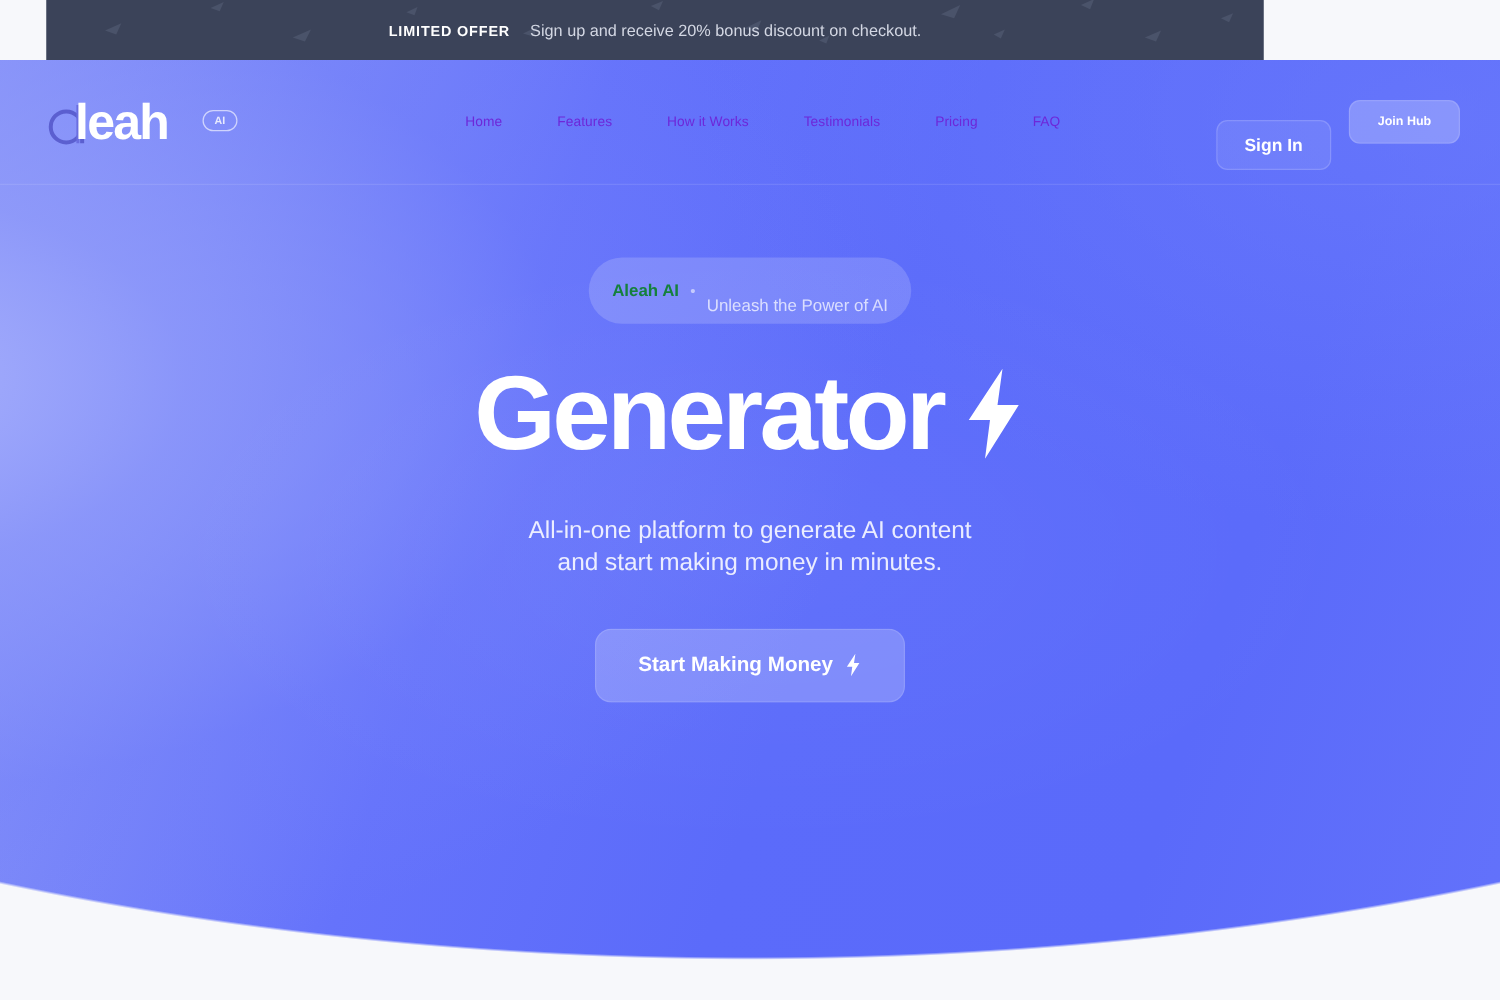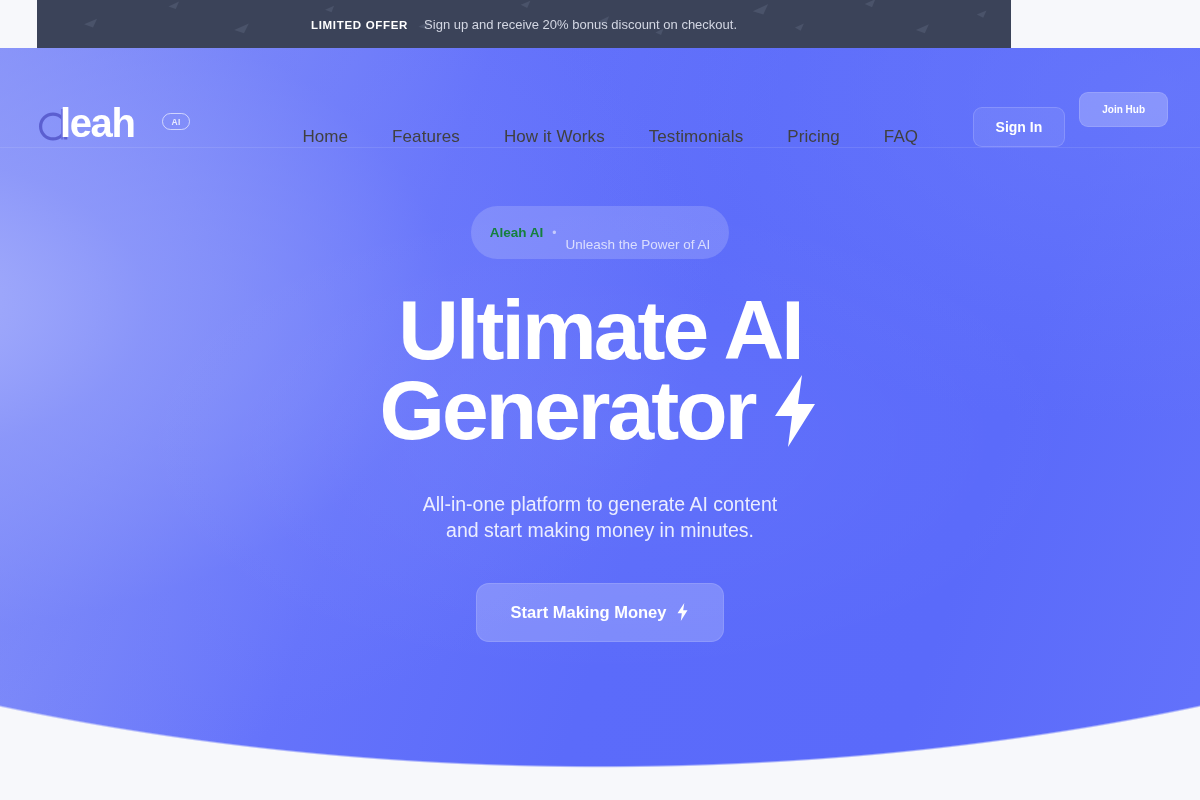--- a/index.html
+++ b/index.html
@@ -54,21 +54,21 @@
   .hero-sheen {
     position:absolute; top:0; left:0; width:1200px; height:752px;
     background:radial-gradient(58% 46% at 50% 52%, rgba(255,255,255,.045) 0%, rgba(255,255,255,0) 70%);
     pointer-events:none;
   }
 
   
   .header {
     position:absolute; top:48px; left:0;
     width:1200px; height:100px;
-    display:flex; align-items:flex-end;
+    display:flex; align-items:center;
     padding:0 32px;
     z-index:5;
     border-bottom:1px solid rgba(255,255,255,.10);
   }
   .logo { display:flex; align-items:center; position:relative; height:48px; width:170px; }
   .logo-mark { position:absolute; left:4px; top:6px; }
   .logo-word {
     position:absolute; left:28px; top:2px;
     font-size:40px; font-weight:bold; color:#ffffff;
     letter-spacing:-.035em; line-height:44px;
@@ -83,21 +83,21 @@
     letter-spacing:.02em;
   }
 
   .nav {
     flex:1;
     display:flex; align-items:center; justify-content:center;
     gap:44px;
     margin-left:46px;
   }
   .nav-item {
-    color:#404040; font-size:17px; font-weight:500;
+    color:#6d28d9; font-size:11px; font-weight:500;
     letter-spacing:.005em; white-space:nowrap; cursor:pointer;
   }
 
   .auth { display:flex; align-items:center; gap:14px; }
   .btn-signin {
     background:rgba(255,255,255,.085);
     border:1px solid rgba(255,255,255,.16);
     color:#fff; font-size:14px; font-weight:bold;
     border-radius:9px; padding:11px 22px; cursor:pointer;
     white-space:nowrap;
@@ -229,21 +229,20 @@
 
   <div class="hero-content">
 
     <div class="eyebrow">
       <span class="eyebrow-brand">Aleah AI</span>
       <span class="eyebrow-dot">•</span>
       <span class="eyebrow-tag">Unleash the Power of AI</span>
     </div>
 
     <h1 class="headline">
-      <div>Ultimate AI</div>
       <div class="l2">
         <span>Generator</span>
         <svg class="bolt-big" viewBox="0 0 52 72">
           <path d="M33 0 L6 41 L23 41 L19 72 L46 29 L29 29 Z" fill="#ffffff"></path>
         </svg>
       </div>
     </h1>
 
     <p class="subtitle">
       <span>All-in-one platform to generate AI content</span><br>

